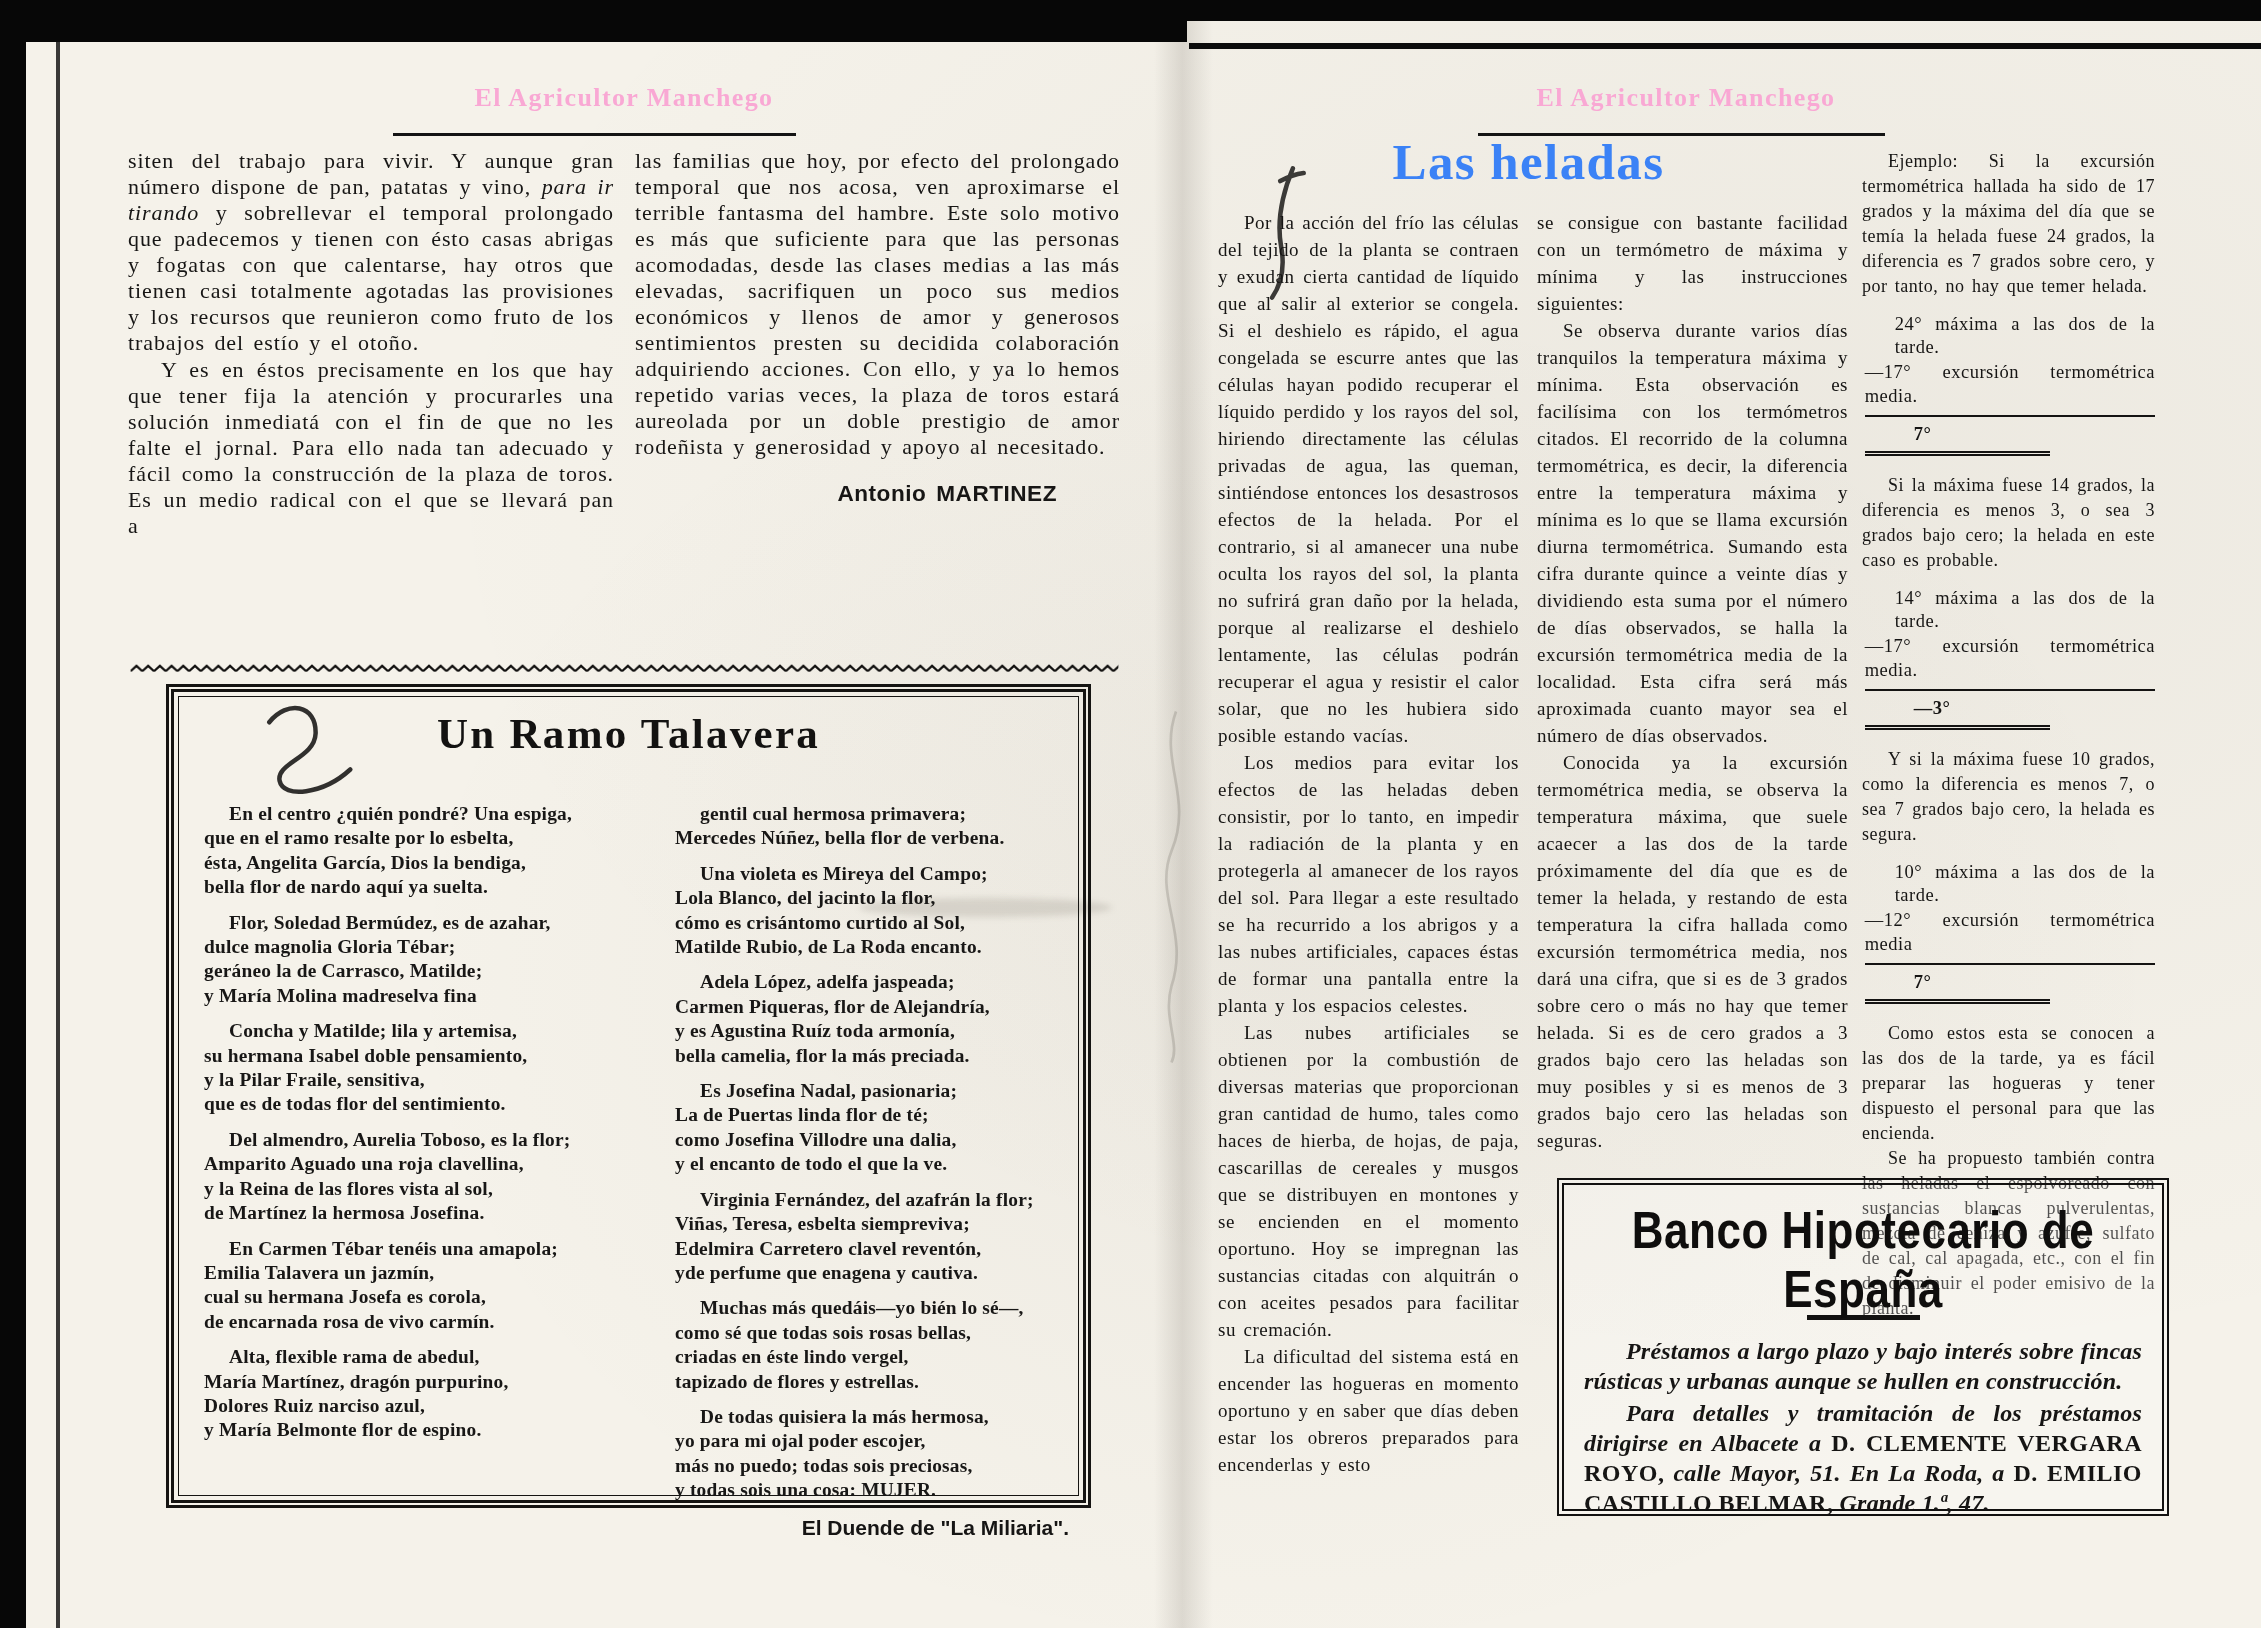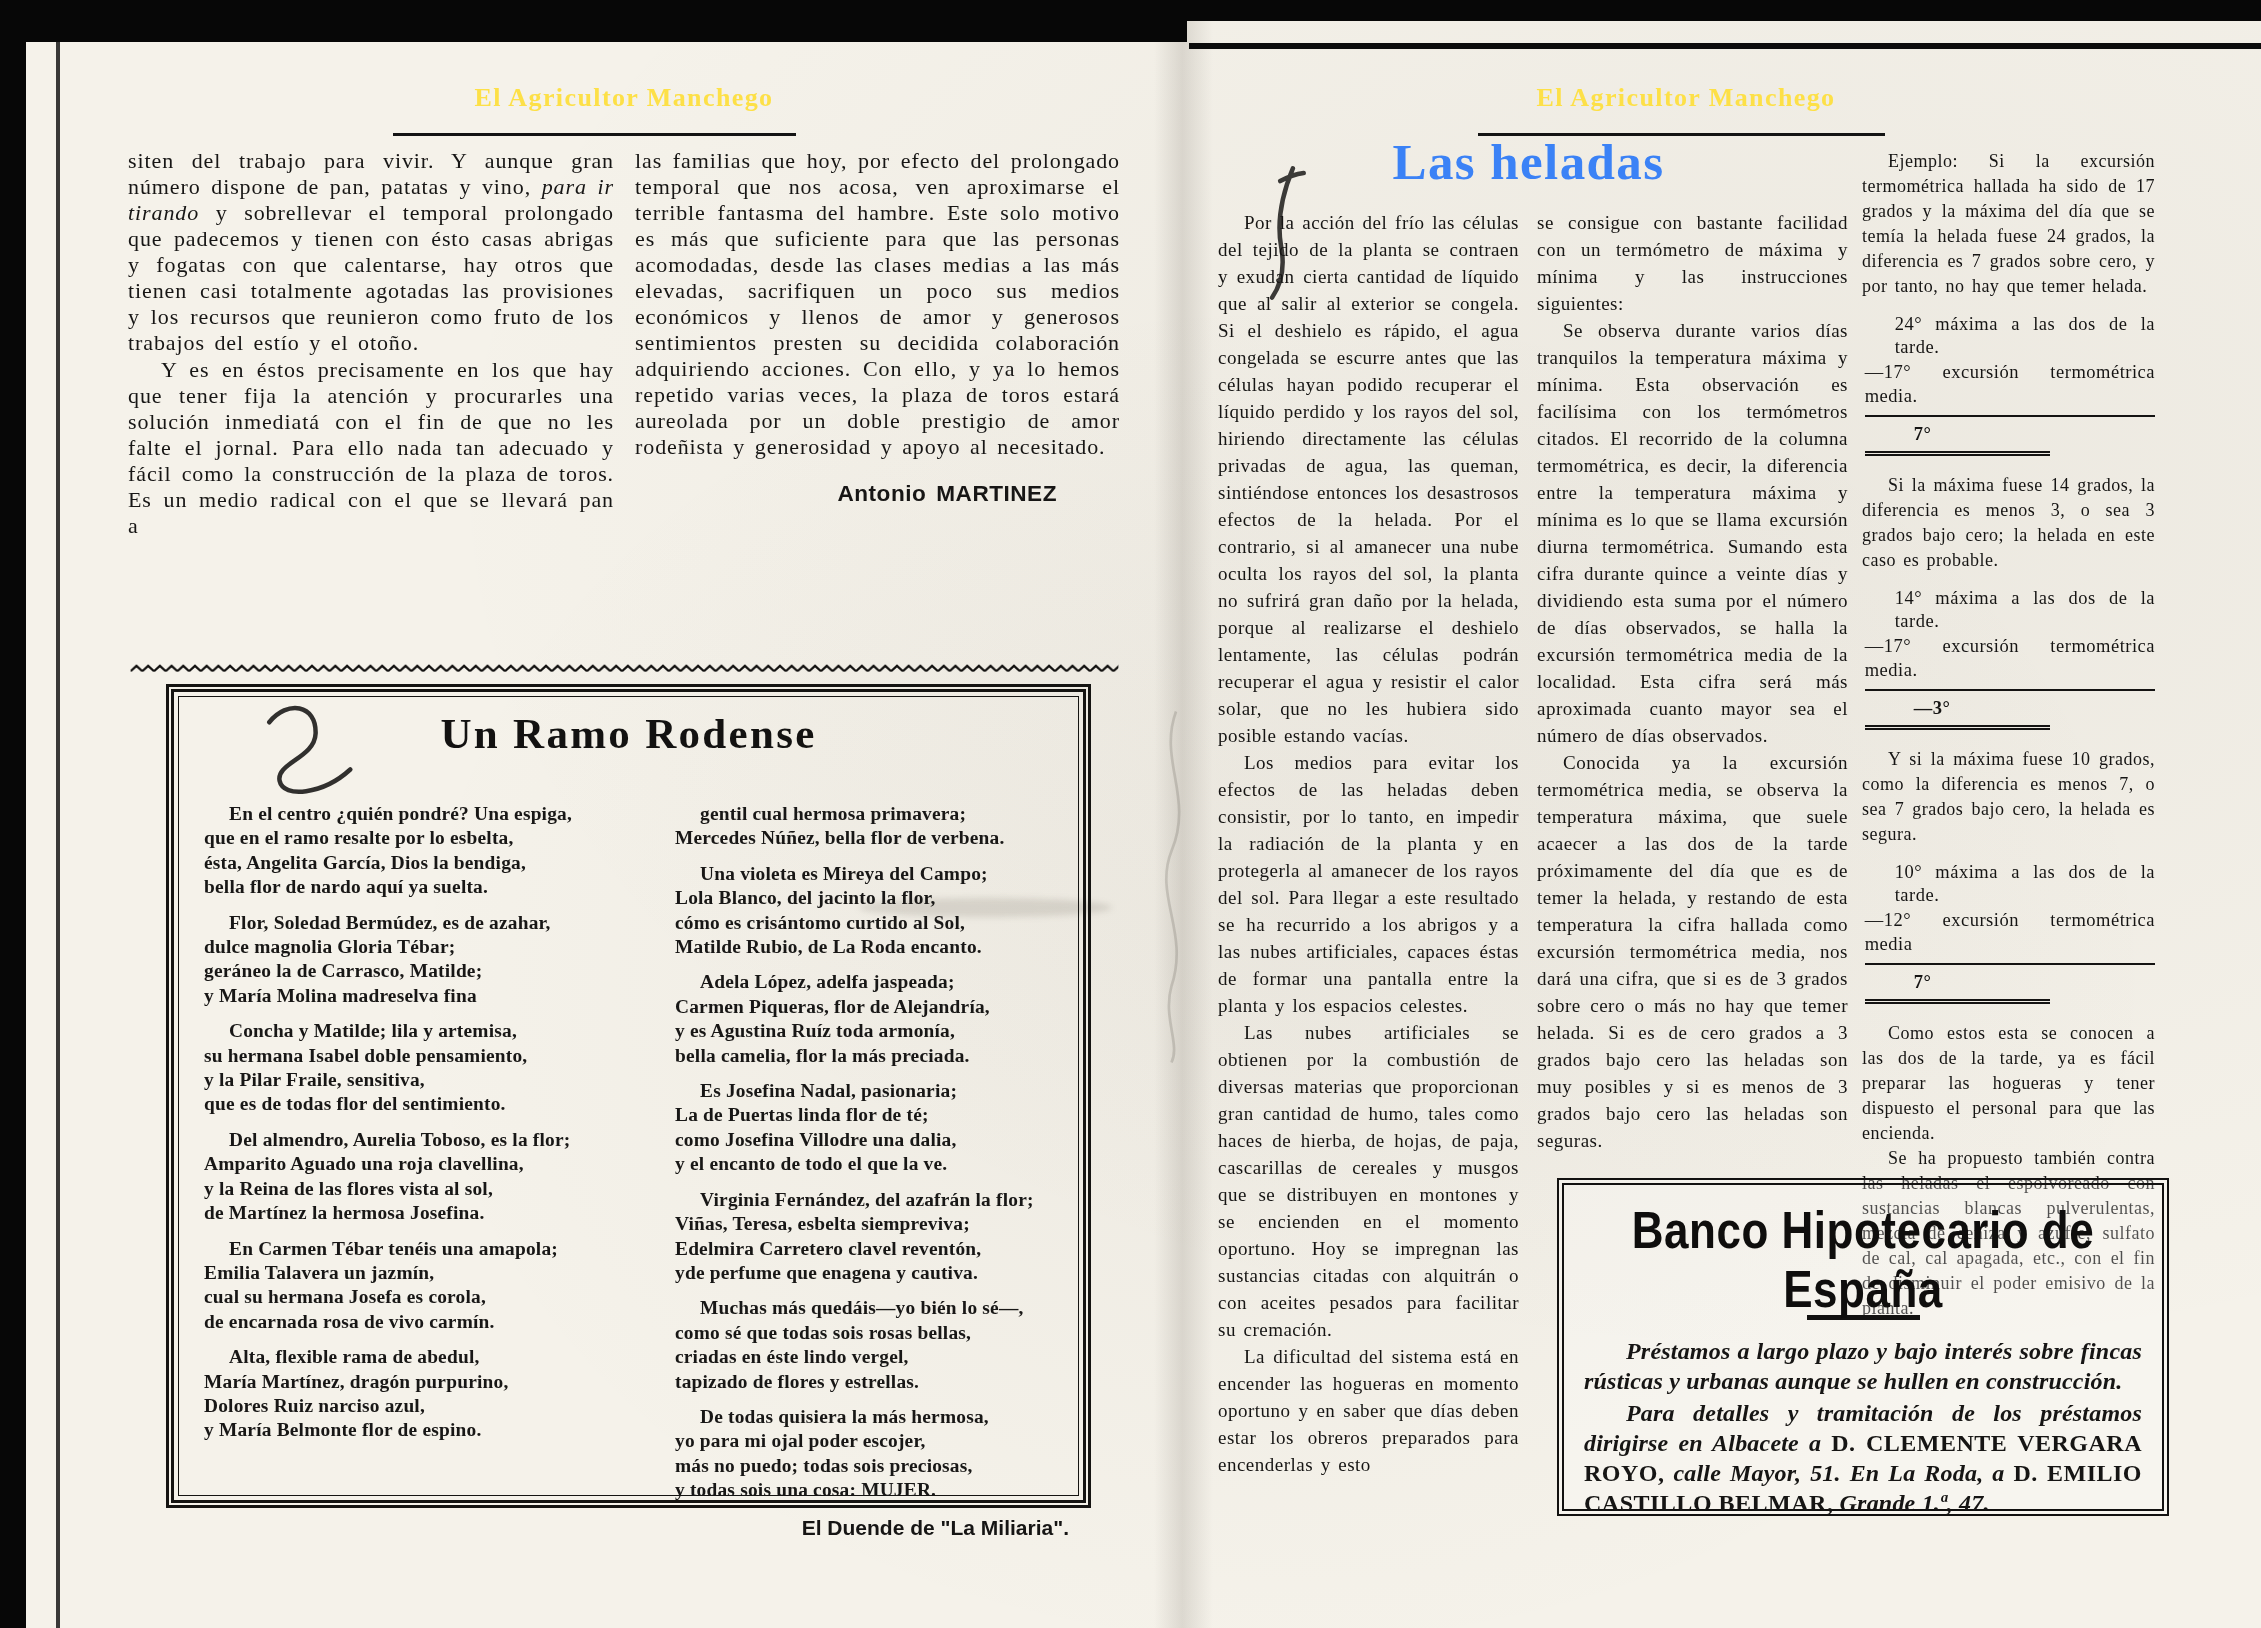--- a/index.html
+++ b/index.html
@@ -17,21 +17,21 @@
   .bar{background:#070707;}
   .bar-top-left{left:0;top:0;width:1187px;height:42px;}
   .bar-top-right{left:1187px;top:0;width:1171px;height:21px;}
   .bar-left{left:0;top:0;width:26px;height:1629px;}
   .edge-line{left:56px;top:42px;width:4.1px;height:1587px;background:#181818;opacity:.85;}
   .top-rule-right{left:1189px;top:43px;width:1120px;height:5.9px;background:#0c0c0c;}
   .gutter{left:1154px;top:0;width:59px;height:1629px;
     background:linear-gradient(90deg,rgba(0,0,0,0),rgba(55,45,35,.13) 48%,rgba(0,0,0,0));}
   .smudge{background:rgba(70,62,52,.14);filter:blur(3.2px);border-radius:50%;}
 
-  .masthead{font-weight:bold;font-size:26px;letter-spacing:1.4px;text-align:center;color:#fde047;}
+  .masthead{font-weight:bold;font-size:26px;letter-spacing:1.4px;text-align:center;color:#f9a8d4;}
   .m-rule{height:2.7px;background:#141414;}
 
   .news-col{ text-align:justify; }
   .l-col{font-size:22px;line-height:26px;letter-spacing:0.9px;word-spacing:3.2px;color:#171615;}
   .l-col p{margin:0 0 0.9px 0;}
   .indent{text-indent:33px;}
   .ital{font-style:italic;}
   .sig{font-family:"Liberation Sans","DejaVu Sans",sans-serif;font-weight:bold;
        font-size:22.6px;text-align:right;padding-right:63px;margin-top:21px;letter-spacing:0.5px;}
 
@@ -98,21 +98,21 @@
 <svg class="abs" style="left:128px;top:664px;" width="993" height="9" viewBox="0 0 2195 20">
   <defs>
     <pattern id="zz" width="26" height="20" patternUnits="userSpaceOnUse">
       <path d="M0 16 L13 4 L26 16" fill="none" stroke="#131211" stroke-width="5"></path>
     </pattern>
   </defs>
   <rect width="2195" height="20" fill="url(#zz)"></rect>
 </svg>
 
 <div class="abs poem-box"></div>
-<div class="abs poem-title">Un Ramo Rodense</div>
+<div class="abs poem-title">Un Ramo Talavera</div>
 
 <svg class="abs mark" style="left:244px;top:702px;" width="136" height="99" viewBox="0 0 300 220">
   <path d="M55 45 C 95 -5, 160 5, 158 70 C 156 125, 70 135, 78 175 C 86 215, 175 205, 235 150" fill="none" stroke="#1c1b1a" stroke-width="10" stroke-linecap="round" opacity="0.9"></path>
 </svg>
 
 <div class="abs" style="left:204px;top:794px;width:445px;">
   <div class="stanza">En el centro ¿quién pondré? Una espiga,
 que en el ramo resalte por lo esbelta,
 ésta, Angelita García, Dios la bendiga,
 bella flor de nardo aquí ya suelta.</div>

